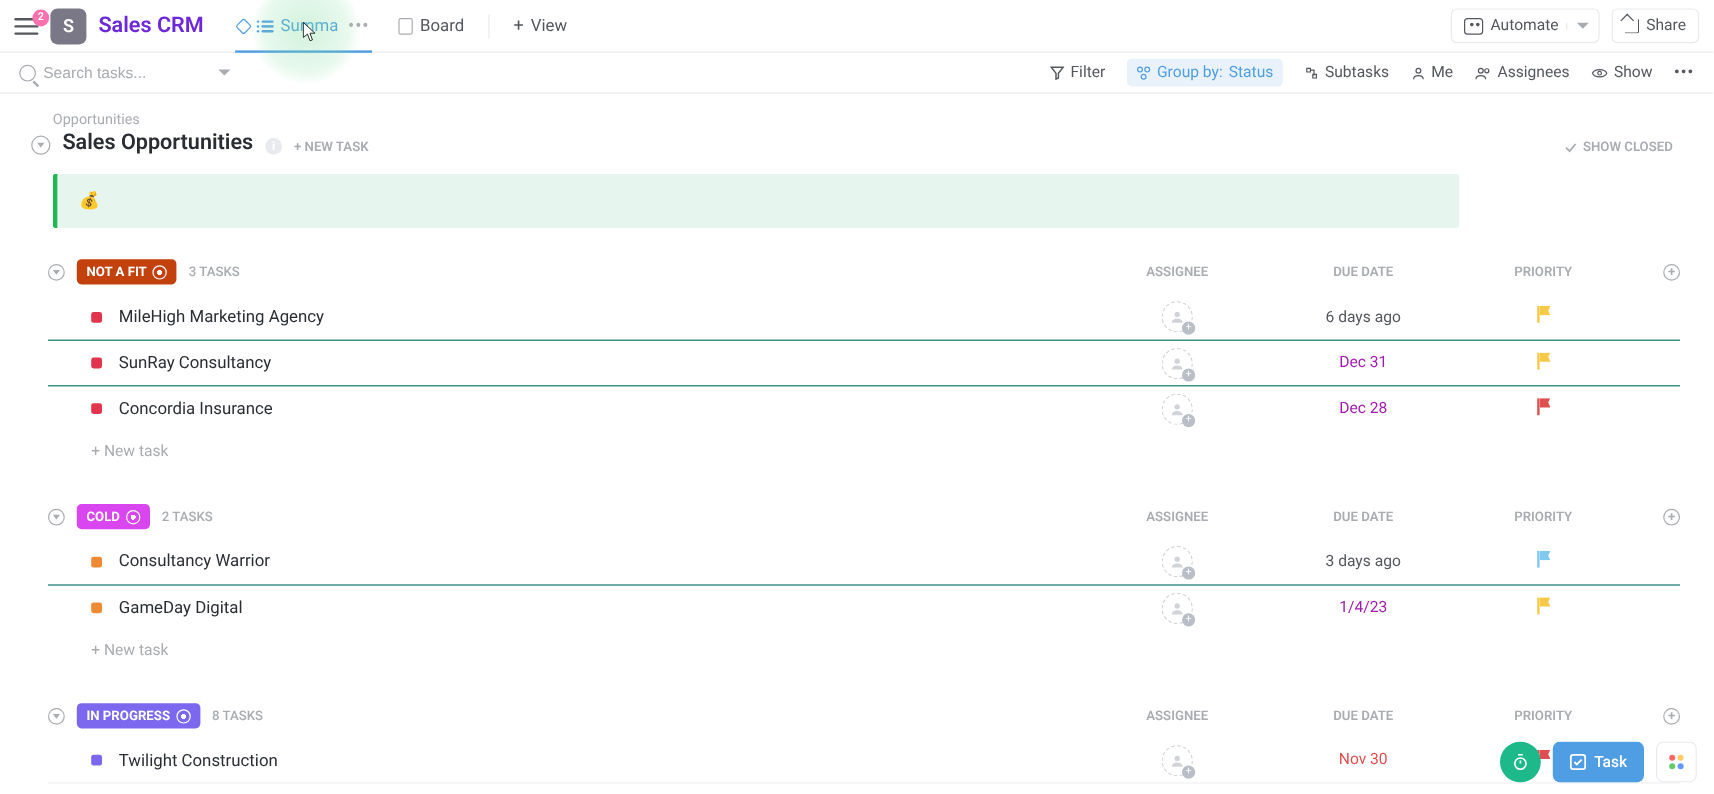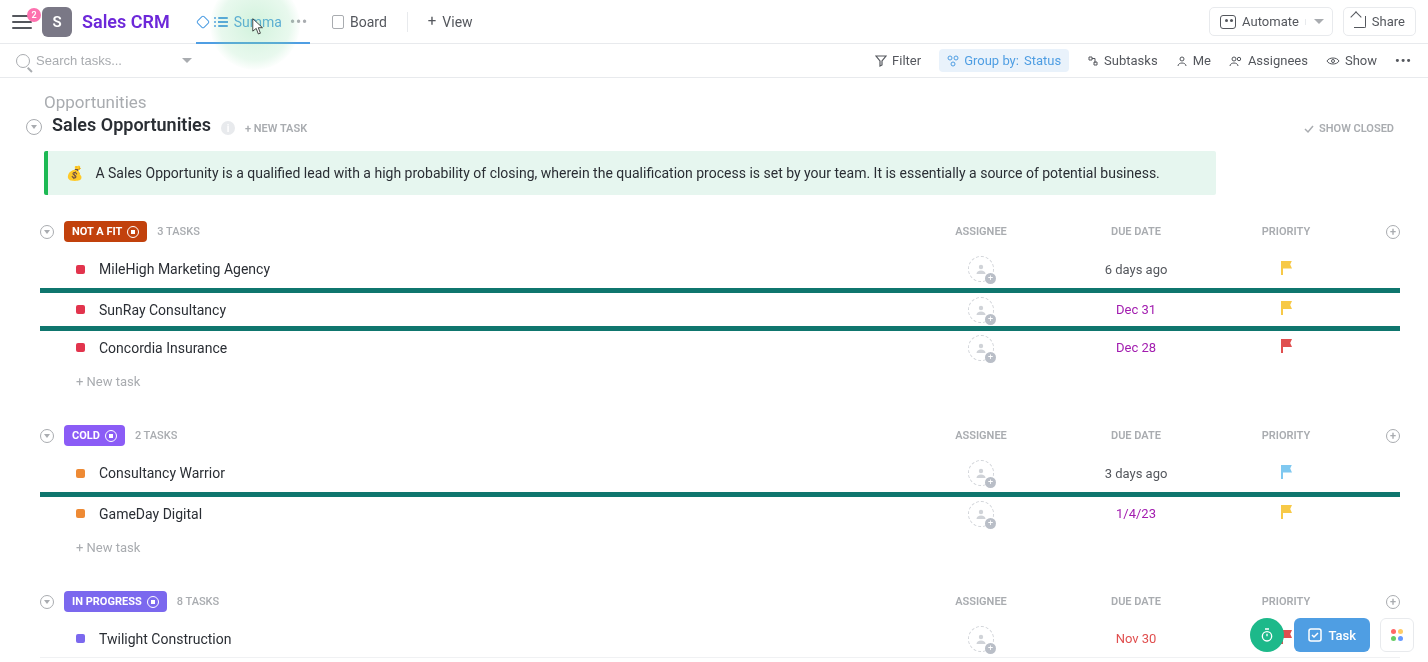--- a/index.html
+++ b/index.html
@@ -49,21 +49,21 @@
   .caret-down { width:10px; height:6px; }
   .caret-down::before{content:"";display:block;width:0;height:0;border-left:5px solid transparent;border-right:5px solid transparent;border-top:5px solid #a9acb0;}
   .toolbar-right { margin-left:auto; display:flex; gap:18px; align-items:center; }
   .toolbar-btn { display:flex; align-items:center; gap:5px; color:#54575d; font-size:13px; cursor:pointer; }
   .toolbar-btn.active { background:#e9f2fb; color:#4f9ee3; padding:4px 8px; border-radius:4px; }
   .toolbar-btn .val { color:#4f9ee3; }
   .dots-h { color:#54575d; font-weight:700; letter-spacing:1px; }
   
   
   .main { padding:14px 28px 0 18px; position:relative; height:calc(662px - 44px - 34px); overflow:hidden; }
-  .breadcrumb { color:#a9acb0; font-size:17px; margin-bottom:2px; margin-left:26px;}
+  .breadcrumb { color:#a9acb0; font-size:12px; margin-bottom:2px; margin-left:26px;}
   .list-head { display:flex; align-items:flex-end; gap:10px; margin-left:8px; }
   .chev-circle { width:16px; height:16px; border:1.5px solid #a9acb0; border-radius:50%; display:flex; align-items:center; justify-content:center; cursor:pointer; }
   .chev-circle::after{content:"";width:0;height:0;border-left:3px solid transparent;border-right:3px solid transparent;border-top:4px solid #a9acb0;}
   .list-title { font-size:18px; font-weight:600; }
   .info-circ { width:14px;height:14px;border-radius:50%;background:#e8eaed;color:#fff;font-size:10px;font-weight:700;display:flex;align-items:center;justify-content:center; }
   .new-task-top { color:#a9acb0; font-size:11px; font-weight:600; cursor:pointer; }
   .show-closed { margin-left:auto; color:#a9acb0; font-size:11px; font-weight:600; display:flex; gap:4px; align-items:center; margin-right:6px; cursor:pointer;}
   
   .callout { margin:16px 0 26px 26px; max-width:1172px; background:#e6f6ef; border-left:4px solid #1db954; padding:14px 18px; border-radius:2px; display:flex; gap:12px; font-size:14px; color:#2a2e34; }
   
@@ -75,21 +75,21 @@
   .status-pill::after{content:"";width:10px;height:10px;border:1.5px solid #fff;border-radius:50%;position:relative;}
   .status-pill.check::after { background:radial-gradient(#fff 30%,transparent 31%);}
   .task-count { color:#a9acb0; font-size:11px; font-weight:500; }
   .col-labels { display:flex; margin-left:auto; gap:60px; color:#a9acb0; font-size:11px; font-weight:600; align-items:center;}
   .col-labels .c1{width:90px;text-align:center;}
   .col-labels .c2{width:100px;text-align:center;}
   .col-labels .c3{width:80px;text-align:center;}
   .plus-circle{width:14px;height:14px;border:1.5px solid #a9acb0;border-radius:50%;display:flex;align-items:center;justify-content:center;color:#a9acb0;font-size:11px;line-height:1;cursor:pointer;}
   
   .task-row { display:flex; align-items:center; height:38px; padding-left:36px; cursor:pointer;}
-  .task-row + .task-row, .task-row:first-child { border-top:5px solid #0f766e; }
+  .task-row + .task-row, .task-row:first-child { border-top:1px solid #0f766e; }
   .task-row:last-child { border-bottom:1px solid #f0f1f3; }
   .status-dot { width:9px; height:9px; border-radius:2px; margin-right:14px; }
   .task-name { font-size:14px; color:#2a2e34; }
   .row-cols { margin-left:auto; display:flex; align-items:center; gap:60px; }
   .assignee-ph { width:26px;height:26px;border:1px dashed #d0d3d8;border-radius:50%;display:flex;align-items:center;justify-content:center;position:relative;cursor:pointer; margin:0 32px;}
   .assignee-ph svg{width:12px;height:12px;fill:#d0d3d8;}
   .assignee-ph .add{position:absolute;right:-3px;bottom:-3px;width:11px;height:11px;border-radius:50%;background:#b9bec7;color:#fff;font-size:9px;display:flex;align-items:center;justify-content:center;line-height:1;}
   .due-cell{width:100px;text-align:center;font-size:13px;}
   .due-past{color:#54575d;}
   .due-green{color:#a21caf;}
@@ -237,21 +237,20 @@
     <span class="show-closed">
       <svg width="12" height="12" viewBox="0 0 12 12">
           <path d="M2 6l3 3 5-6" fill="none" stroke="#a9acb0" stroke-width="1.5"></path>
         </svg>
       <span>SHOW CLOSED</span>
     </span>
   </div>
 
   <div class="callout">
     <span>💰</span>
-    <span>A Sales Opportunity is a qualified lead with a high probability of closing, wherein the qualification process is set by your team. It is essentially a source of potential business.</span>
   </div>
 
   <div id="groups-container">
       <div class="group">
         <div class="group-head">
     <span class="chev-out"></span>
     <span class="status-pill check" style="background:#c2410c">NOT A FIT</span>
     <span class="task-count">3 TASKS</span>
     <span class="col-labels">
       <span class="c1">ASSIGNEE</span>
@@ -306,21 +305,21 @@
         <span class="due-cell due-green">Dec 28</span>
         <span class="prio-cell"><span class="flag red"></span></span>
         <span class="spacer-end"></span>
       </span>
         </div>
         <div class="new-task-row">+ New task</div>
       </div>
       <div class="group">
         <div class="group-head">
     <span class="chev-out"></span>
-    <span class="status-pill check" style="background:#8b5cf6">COLD</span>
+    <span class="status-pill check" style="background:#d946ef">COLD</span>
     <span class="task-count">2 TASKS</span>
     <span class="col-labels">
       <span class="c1">ASSIGNEE</span>
       <span class="c2">DUE DATE</span>
       <span class="c3">PRIORITY</span>
       <span class="plus-circle">+</span>
     </span>
         </div>
         <div class="task-row">
       <span class="status-dot" style="background:#ee8a34"></span>

